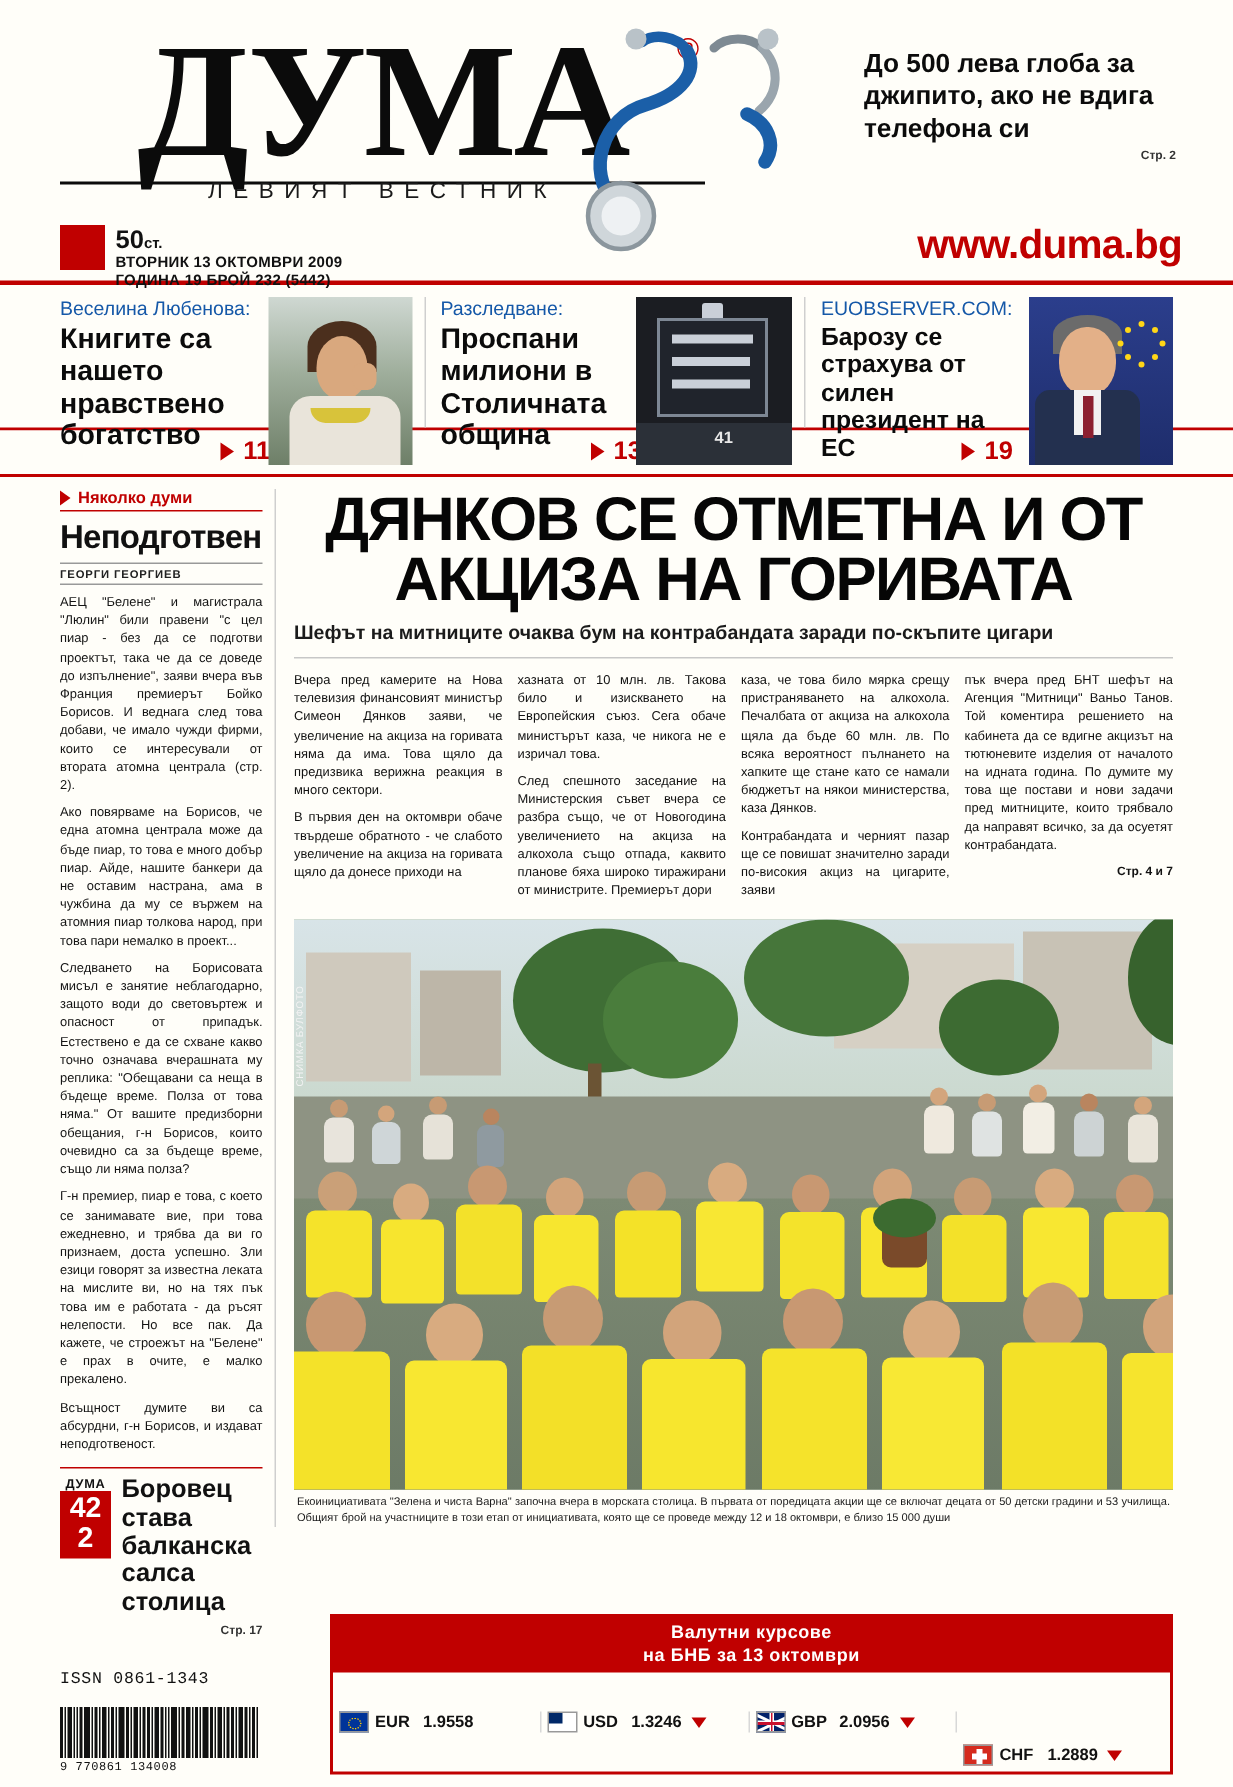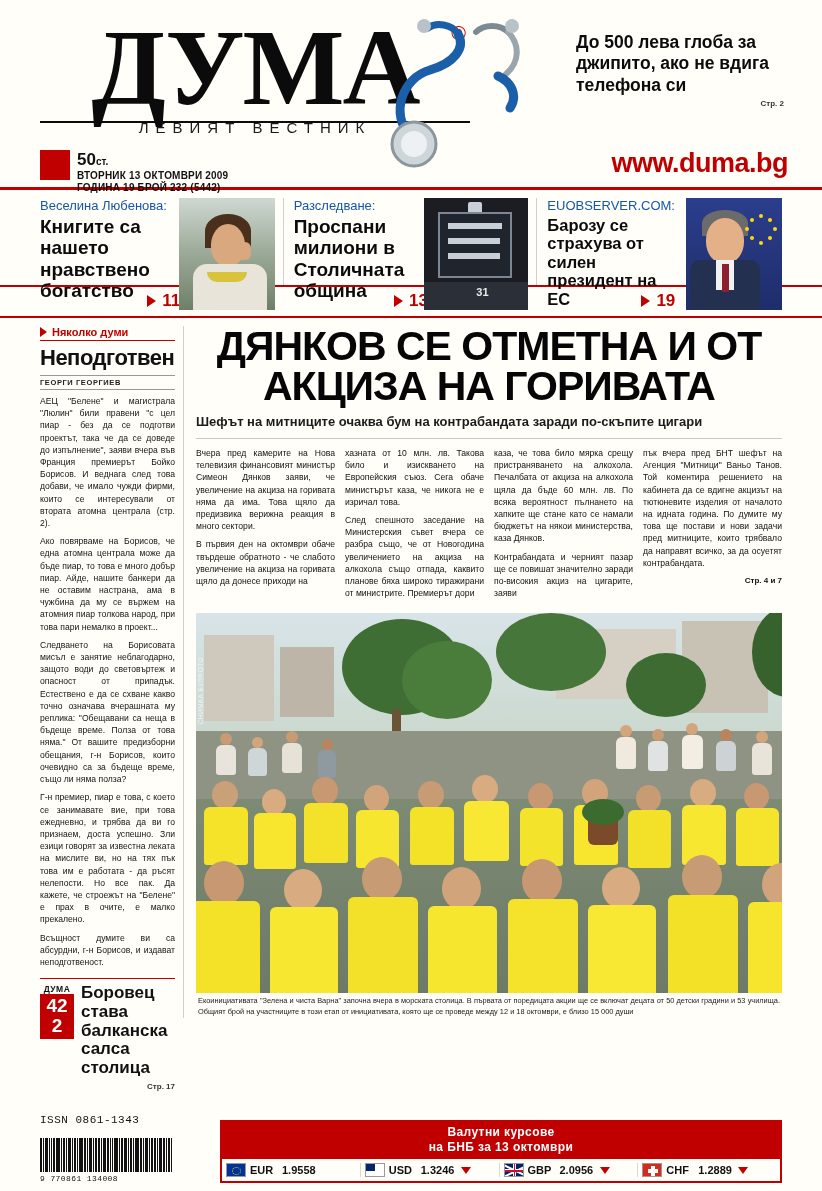--- a/index.html
+++ b/index.html
@@ -438,21 +438,21 @@
   .rate {
     flex: 1;
     display: flex;
     align-items: center;
     gap: 4px;
     font-size: 11px;
     font-weight: bold;
     border-right: 1px solid #d8d8d8;
     padding-right: 4px;
   }
-  .rate:last-child { border-right: none; }
+  .rate:last-child { border-right: none; margin-top: 44px; }
   .flag { width: 20px; height: 14px; flex: none; position: relative; overflow: hidden; border: 1px solid #999; }
   .flag-eu { background:#003399; }
   .flag-eu .ring { position:absolute; left:5px; top:3px; width:9px; height:8px; border:1px dotted #ffcc00; border-radius:50%; }
   .flag-us { background:#fff; }
   .flag-us .stripe { height:2px; background:#bb0a30; }
   .flag-us .canton { position:absolute; left:0; top:0; width:9px; height:7px; background:#002868; }
   .flag-uk { background:#012169; }
   .flag-uk .d1, .flag-uk .d2 { position:absolute; left:-4px; top:6px; width:30px; height:2px; background:#fff; }
   .flag-uk .d2 { transform: rotate(-26deg); }
   .flag-uk .d1 { transform: rotate(26deg); }
@@ -542,21 +542,21 @@
         <div class="teaser-head">Проспани милиони в Столичната община</div>
       </div>
       <div class="teaser-photo wide ph2">
         <div class="crest"></div>
         <div class="plate">
           <div class="plate-line"></div>
           <div class="plate-line w2"></div>
           <div class="plate-line w2"></div>
         </div>
         <div class="door"></div>
-        <div class="num">31</div>
+        <div class="num">41</div>
       </div>
     </div>
 
     <div class="teaser">
       <div class="teaser-txt">
         <div class="teaser-kicker">EUOBSERVER.COM:</div>
         <div class="teaser-head small">Барозу се страхува от силен президент на ЕС</div>
       </div>
       <div class="teaser-photo ph3">
         <div class="hair"></div>

